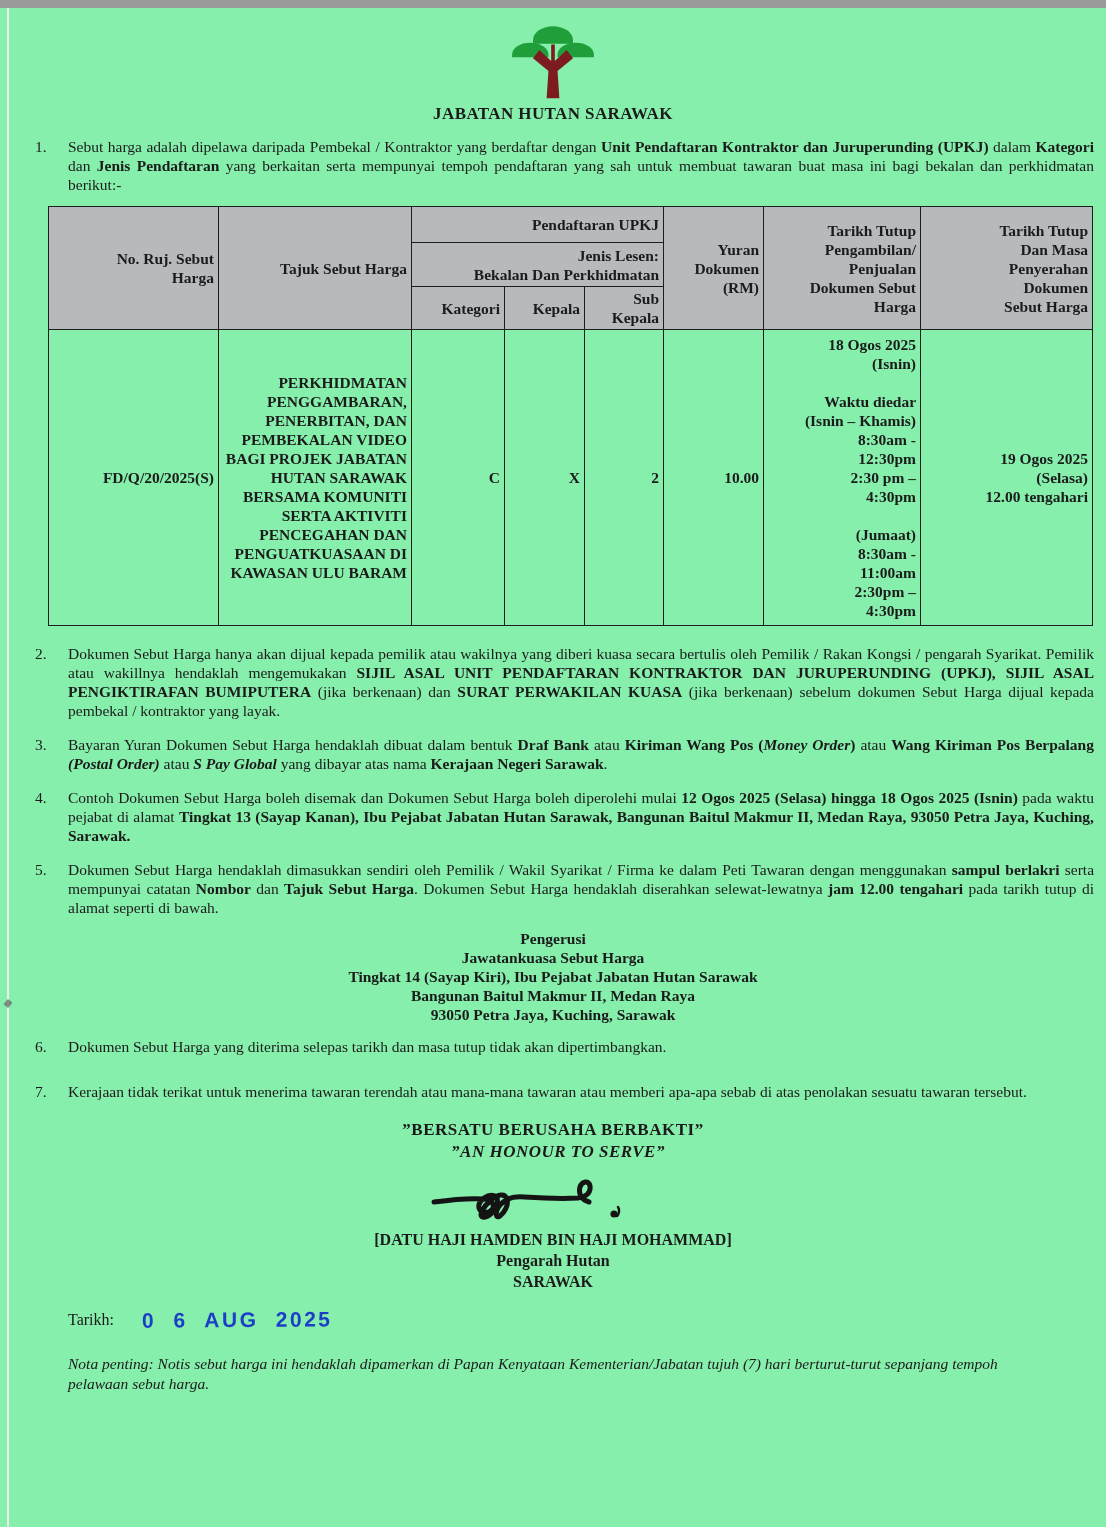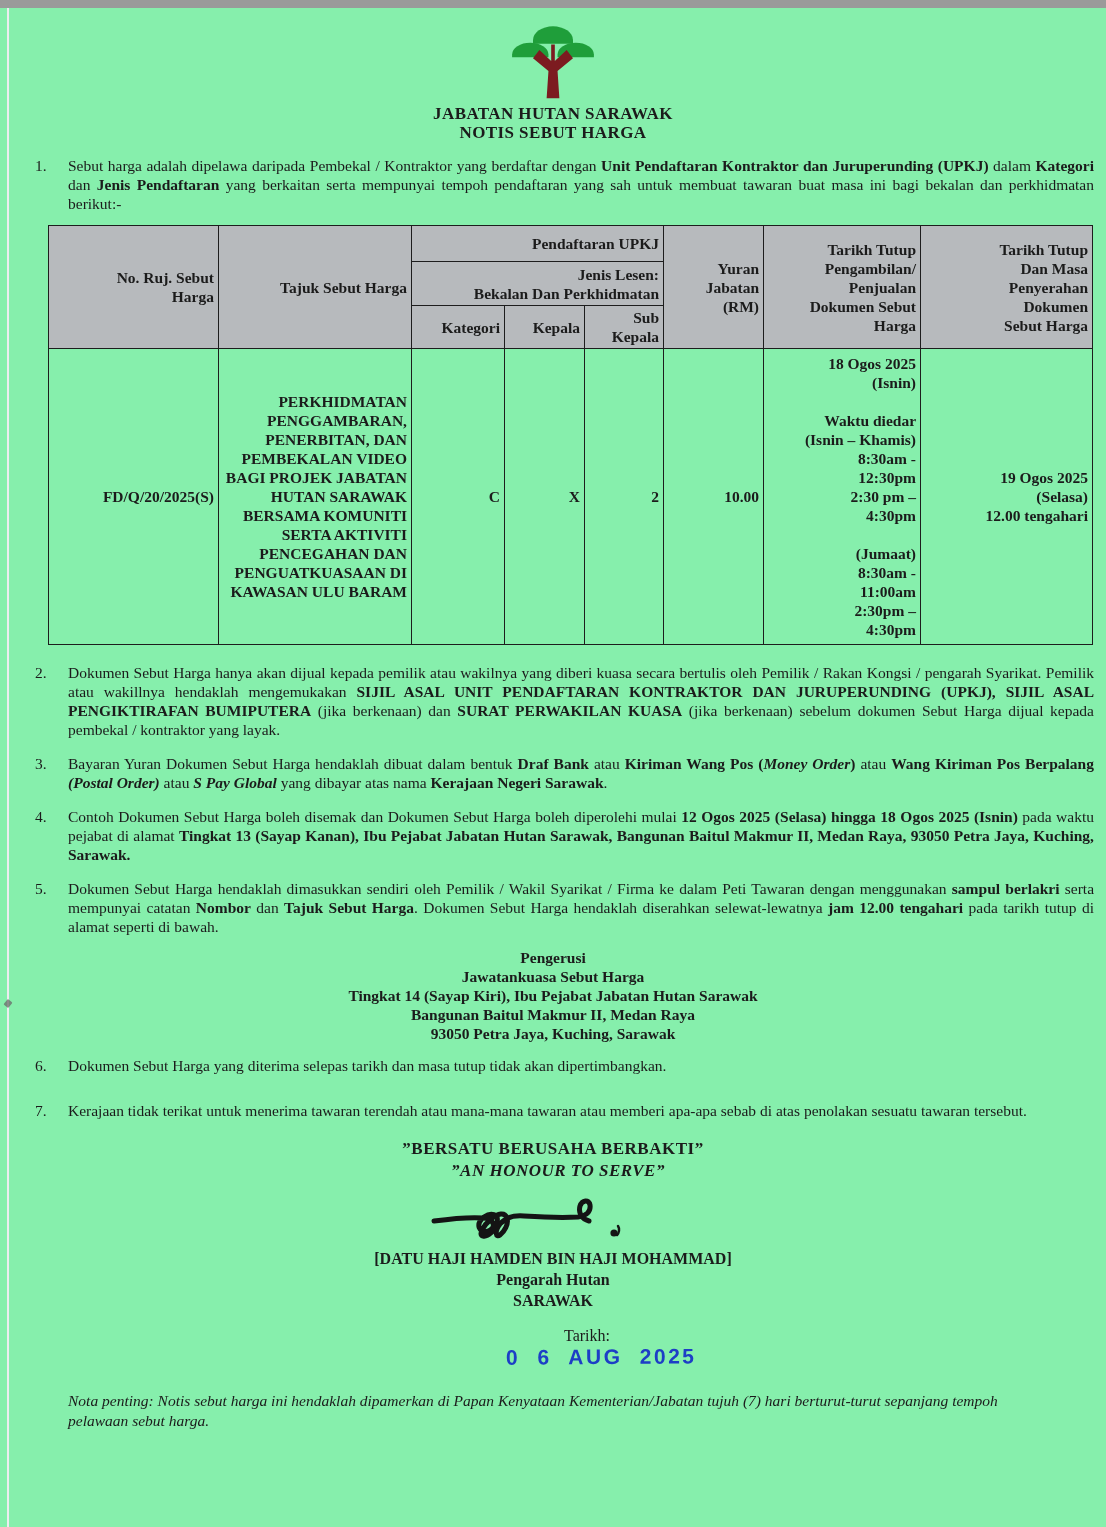--- a/index.html
+++ b/index.html
@@ -46,21 +46,21 @@
   td.cell-title{padding:4px 10px;}
 
   .addr{margin-top:12px;text-align:center;font-weight:700;font-size:15.5px;line-height:19px;white-space:pre-line;}
 
   .motto{margin-top:18px;text-align:center;font-weight:700;font-size:17px;line-height:22px;letter-spacing:.5px;}
   .motto-en{font-style:italic;padding-left:10px;}
 
   .sig-wrap{margin-top:6px;text-align:center;height:60px;}
   .signatory{text-align:center;font-weight:700;font-size:16px;line-height:21px;font-family:Liberation Serif, serif;}
 
-  .date-row{margin:16px 0 0 68px;font-size:16px;display:flex;align-items:center;flex-direction:column;}
+  .date-row{margin:16px 0 0 68px;font-size:16px;display:flex;align-items:center;}
   .date-stamp{
     margin-left:28px;
     font-family:"Liberation Sans","DejaVu Sans",sans-serif;
     font-weight:700;font-size:21px;letter-spacing:2.5px;word-spacing:9px;
     color:#1d3ec6;transform:rotate(-.4deg);
   }
 
   .nota{margin:22px 45px 0 68px;font-size:15.5px;line-height:20px;}
   .nota .lbl{font-weight:400;font-style:italic;}
   .nota .txt{font-style:italic;}
@@ -78,21 +78,20 @@
       <path d="M28,22 A22,15 0 0 1 72,22 L72,26 L28,26 Z" fill="#1f9e3a"></path>
       <path d="M5,38 A20,13 0 0 1 45,38 L45,41 L5,41 Z" fill="#1f9e3a"></path>
       <path d="M55,38 A20,13 0 0 1 95,38 L95,41 L55,41 Z" fill="#1f9e3a"></path>
 
       <path d="M43,86 L57,86 L55,56 L72,42 L65,33 L52,45 L52,27 L48,27 L48,45 L35,33 L28,42 L45,56 Z" fill="#7c1b20"></path>
     </svg>
   </div>
 
   <div class="titles">
     <div>JABATAN HUTAN SARAWAK</div>
-    <div>NOTIS SEBUT HARGA</div>
   </div>
 
   <div class="paras" style="margin-top:14px;">
     <div class="para">
       <div class="para-num">1.</div>
       <div class="para-body"><span>Sebut harga adalah dipelawa daripada Pembekal / Kontraktor yang berdaftar dengan </span><span class="b">Unit Pendaftaran Kontraktor dan Juruperunding (UPKJ)</span><span> dalam </span><span class="b">Kategori</span><span> dan </span><span class="b">Jenis Pendaftaran</span><span> yang berkaitan serta mempunyai tempoh pendaftaran yang sah untuk membuat tawaran buat masa ini bagi bekalan dan perkhidmatan berikut:-</span></div>
     </div>
   </div>
 
   <table class="tender">
@@ -106,21 +105,21 @@
         <col style="width:157px">
         <col style="width:172px">
     </colgroup>
     <tbody>
         <tr class="h-row1">
       <th rowspan="3">No. Ruj. Sebut
 Harga</th>
       <th rowspan="3">Tajuk Sebut Harga</th>
       <th colspan="3">Pendaftaran UPKJ</th>
       <th rowspan="3">Yuran
-Jabatan
+Dokumen
 (RM)</th>
       <th rowspan="3">Tarikh Tutup
 Pengambilan/
 Penjualan
 Dokumen Sebut
 Harga</th>
       <th rowspan="3">Tarikh Tutup
 Dan Masa
 Penyerahan
 Dokumen

